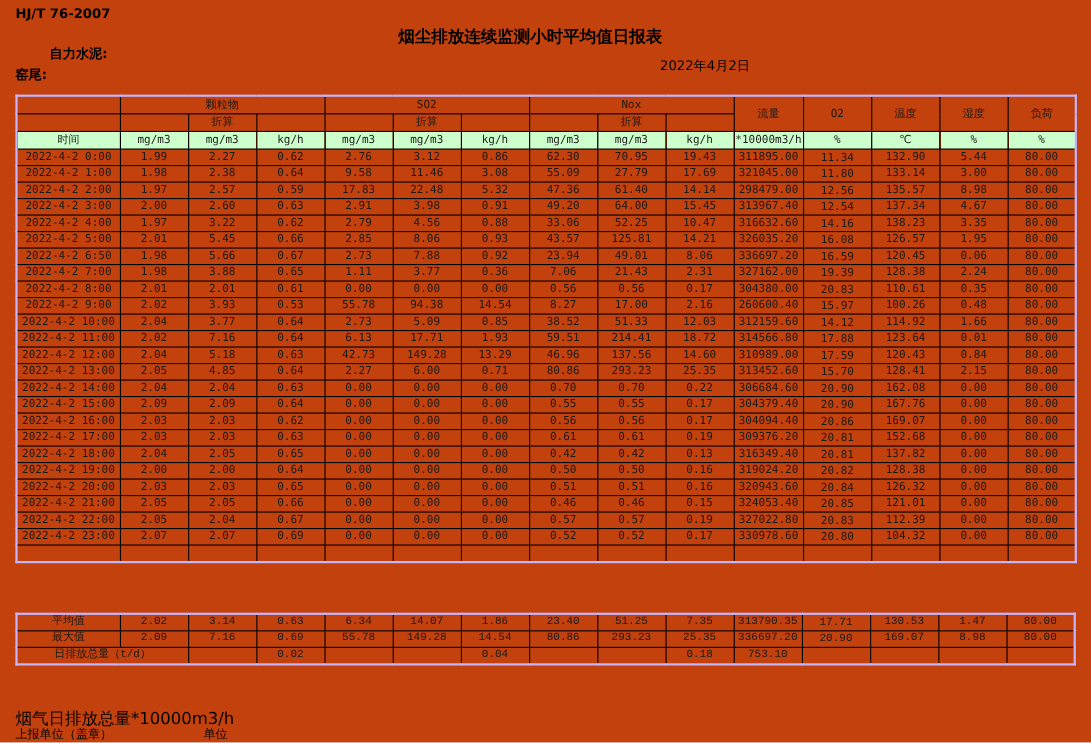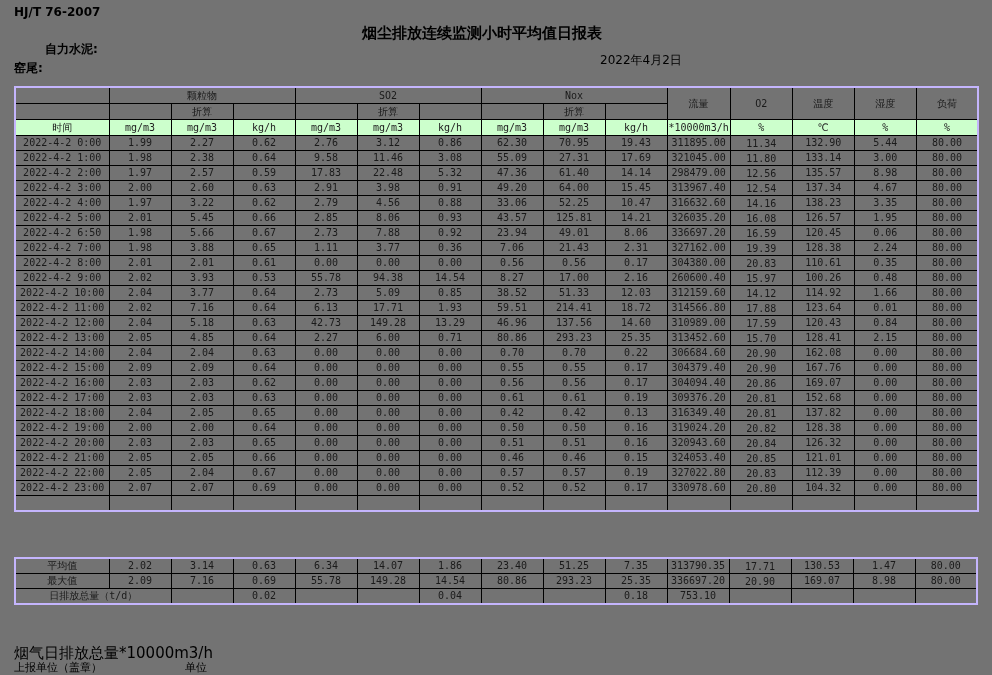--- a/index.html
+++ b/index.html
@@ -1,31 +1,31 @@
 <!DOCTYPE html>
 <html><head>
 <meta charset="utf-8">
 <style>
   html,body { margin:0; padding:0; background:#fff; }
   .page {
-    position:relative; width:992px; height:675px; background:#737373;
+    position:relative; width:992px; height:675px; background:#c2410c;
     font-family:"DejaVu Sans","Liberation Sans",sans-serif; color:#000; overflow:hidden;
   }
   .std     { position:absolute; left:14px; top:5px;  font-weight:bold; font-size:12px; }
   .title   { position:absolute; left:0;  top:24px; width:964px; text-align:center; font-weight:bold; font-size:15px; }
   .company { position:absolute; left:14px; top:41px; font-weight:bold; font-size:12px;margin-left:31px; }
   .loc     { position:absolute; left:14px; top:60px; font-weight:bold; font-size:12px; }
   .date    { position:absolute; left:600px; top:52px; font-size:12px; }
 
   table.tbl {
     position:absolute; left:14px; border-collapse:collapse; table-layout:fixed;
     font-family:"DejaVu Sans Mono","Liberation Mono","DejaVu Sans",monospace,sans-serif;
   }
   #t1 { top:86px; }
-  #t2 { top:557px; }
+  #t2 { top:557px;font-family:Liberation Mono, monospace; }
   table.tbl { border:2px solid #c4b5fd; }
   .tbl td {
     border:1px solid #000; font-size:10px; padding:0 1px; text-align:center;
     white-space:nowrap; overflow:hidden; height:14px; line-height:12px; color:#1a1a1a;
   }
   .tbl .hd { height:15px; font-size:10px; }
   .grn { background:#ccffcc; }
   .grn td { height:15px; color:#222; }
   .o2  { vertical-align:bottom; padding-top:3px; }
   .lbl { text-align:center; }
@@ -127,21 +127,21 @@
         </tr>
         <tr>
           <td>2022-4-2 1:00</td>
           <td>1.98</td>
           <td>2.38</td>
           <td>0.64</td>
           <td>9.58</td>
           <td>11.46</td>
           <td>3.08</td>
           <td>55.09</td>
-          <td>27.31</td>
+          <td>27.79</td>
           <td>17.69</td>
           <td>321045.00</td>
           <td class="o2">11.80</td>
           <td>133.14</td>
           <td>3.00</td>
           <td>80.00</td>
         </tr>
         <tr>
           <td>2022-4-2 2:00</td>
           <td>1.97</td>

